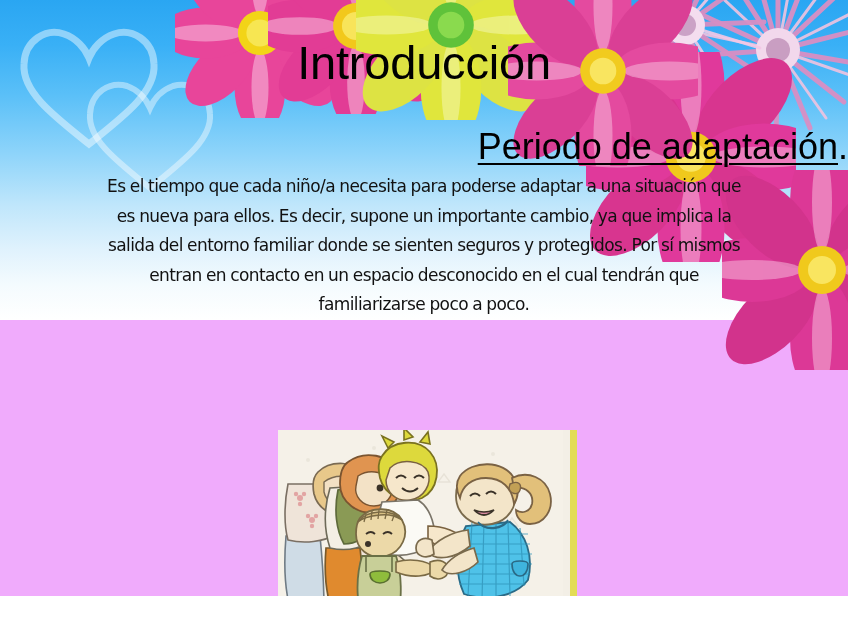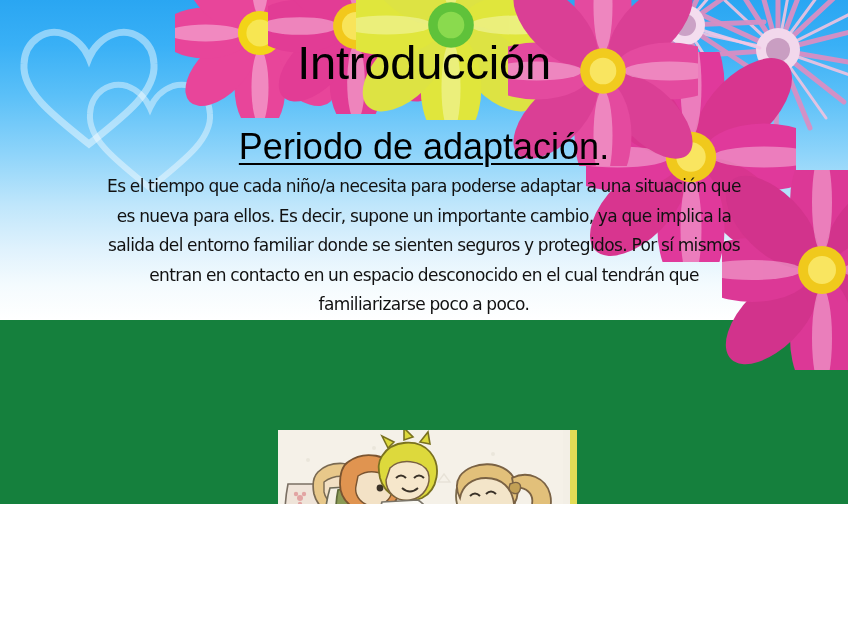--- a/index.html
+++ b/index.html
@@ -8,23 +8,23 @@
     padding: 0;
     background: #ffffff;
   }
   body {
     font-family: "Liberation Sans", sans-serif;
   }
 
   .slide {
     position: relative;
     width: 848px;
-    height: 504px;
+    height: 596px;
     overflow: hidden;
-    background: #15803d;
+    background: #f0abfc;
   }
 
   
   .sky {
     position: absolute;
     left: 0; top: 0;
     width: 848px;
     height: 320px;
     background: linear-gradient(to bottom,
         #2aa6f2 0%,
@@ -68,21 +68,21 @@
     color: #000000;
     letter-spacing: -0.2px;
     white-space: nowrap;
   }
 
   .subtitle {
     position: absolute;
     left: 0;
     top: 128px;
     width: 848px;
-    text-align: center;
+    text-align: right;
     font-family: "Liberation Sans", sans-serif;
     font-size: 36px;
     line-height: 1.05;
     color: #000000;
     white-space: nowrap;
   }
   .subtitle .u {
     text-decoration: underline;
     text-decoration-thickness: 2px;
     text-underline-offset: 4px;

